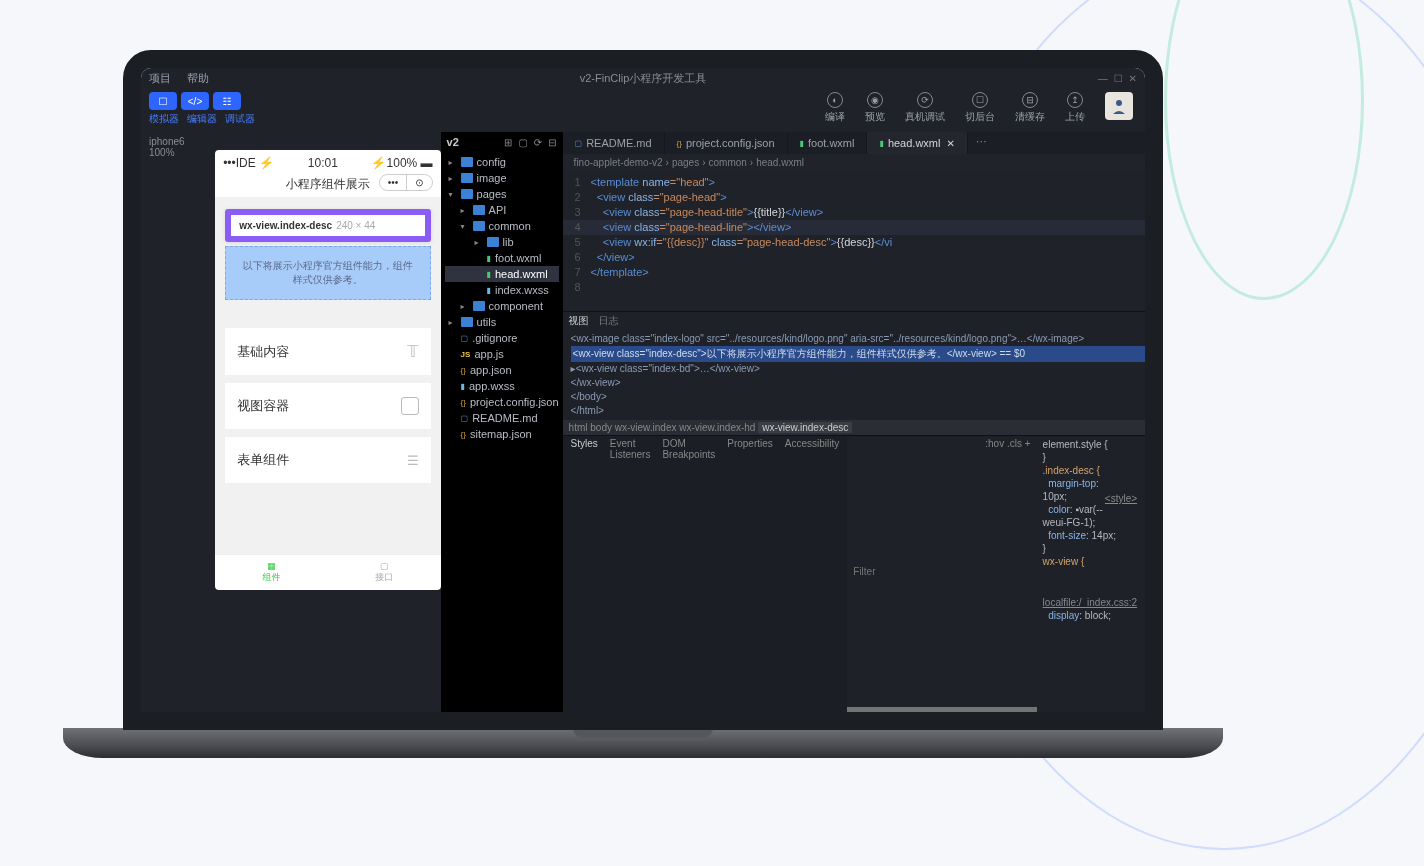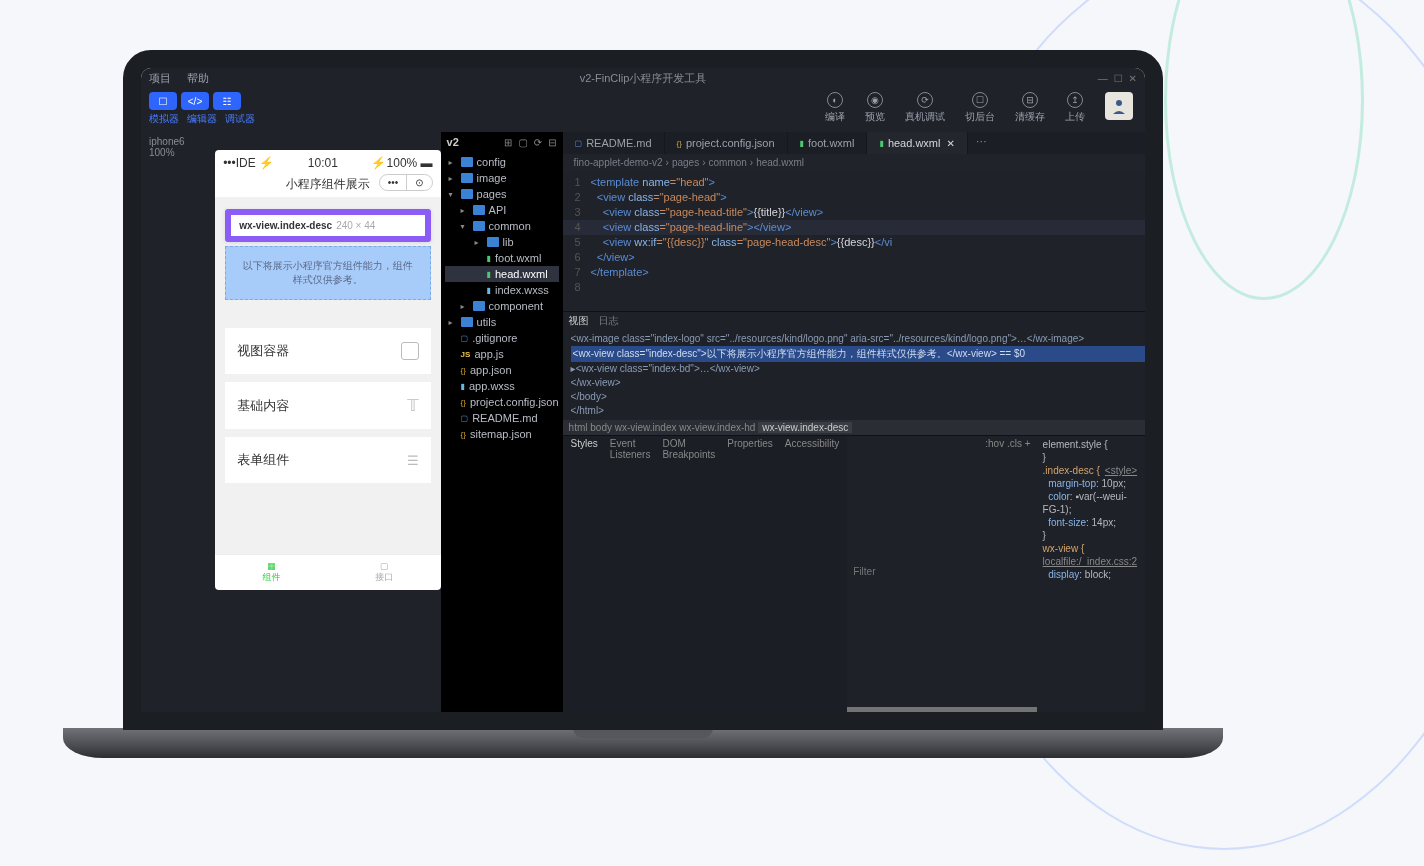--- a/index.html
+++ b/index.html
@@ -94,21 +94,21 @@
 .dom-path .on { color:#ccc; background:#3a3d44; padding:0 4px; }
 
 .styles-row { display:flex; flex:1; border-top:1px solid #111; min-height:0; }
 .styles-left { flex:1; display:flex; flex-direction:row; font-size:10px; }
 .style-tabs { display:flex; gap:12px; padding:2px 8px; color:#888; background:#1b1e24; }
 .style-tabs .on { color:#ccc; }
 .filter-row { display:flex; padding:2px 6px; color:#888; border-bottom:5px solid #737373; }
 .filter-row input { flex:1; background:transparent; border:none; color:#888; font-size:10px; outline:none; }
 .css-rules { padding:2px 6px; font-family:Consolas,monospace; line-height:13px; color:#b4b8c0; overflow:auto; }
 .css-sel { color:#d4a46e; } .css-prop { color:#8ab4e8; }
-.css-link { float:right; color:#888; text-decoration:underline; }
+.css-link { float:right; color:#888; text-decoration:underline;margin-top:28px; }
 
 .box-model { width:150px; padding:8px; }
 .bm { border:1px dashed #555; padding:10px 14px; position:relative; font-size:9px; color:#7a7e88; text-align:center; }
 .bm.margin { background:#3d3728; border-color:#6a5d3a; }
 .bm.border { background:#5a4d2a; border:1px solid #8a7d4a; }
 .bm.padding { background:#4a6a3a; border:1px dashed #6a8a5a; }
 .bm.content { background:#4a7aa8; color:#fff; padding:3px 6px; border:none; }
 .bm-label { position:absolute; left:3px; top:1px; font-size:8px; }
 .bm-val { font-size:8px; }
 </style>
@@ -197,26 +197,26 @@
                   <span>•••</span>
                   <span>⊙</span>
                 </div>
             </div>
             <div class="phone-body">
               <div class="inspect-tip">
                 <b>wx-view.index-desc</b><span class="dim">240 × 44</span>
               </div>
               <div class="highlight-box">以下将展示小程序官方组件能力，组件样式仅供参考。</div>
               <div class="menu-card">
+                  <span>基础内容</span>
+                  <span style="font-size:16px;color:#bbb;">𝕋</span>
+                </div>
+              <div class="menu-card">
                   <span>视图容器</span>
                   <span class="ico"></span>
-                </div>
-              <div class="menu-card">
-                  <span>基础内容</span>
-                  <span style="font-size:16px;color:#bbb;">𝕋</span>
                 </div>
               <div class="menu-card">
                   <span>表单组件</span>
                   <span style="color:#bbb;">☰</span>
                 </div>
             </div>
             <div class="tabbar">
               <div class="tab active">
                   <span>▦</span>
                   <span>组件</span>

